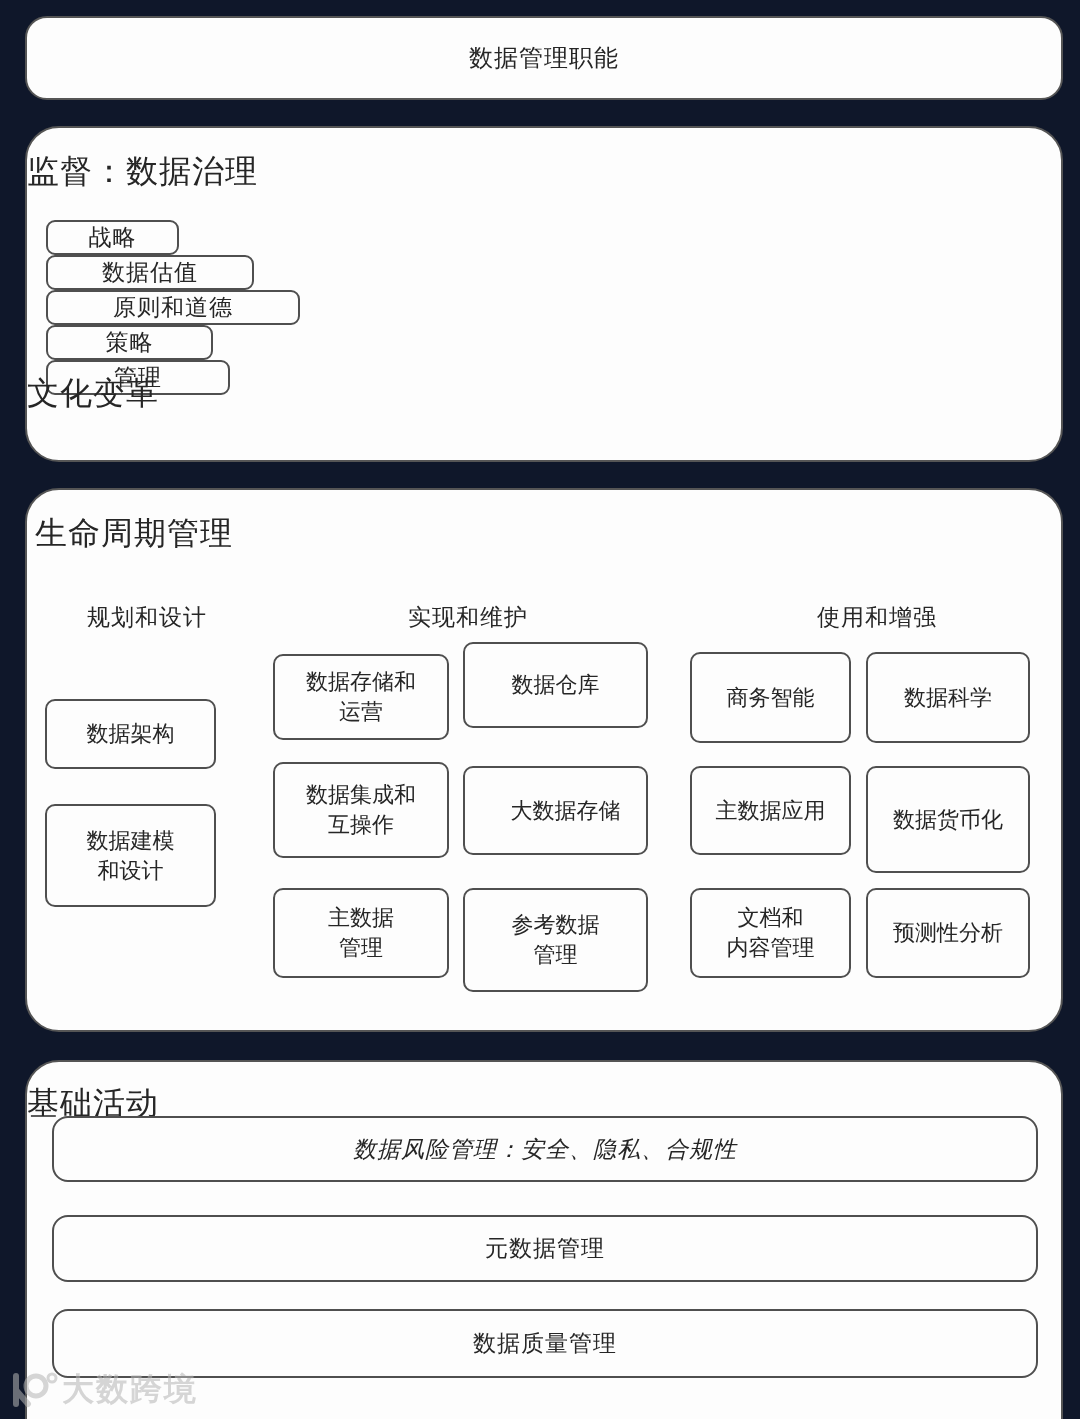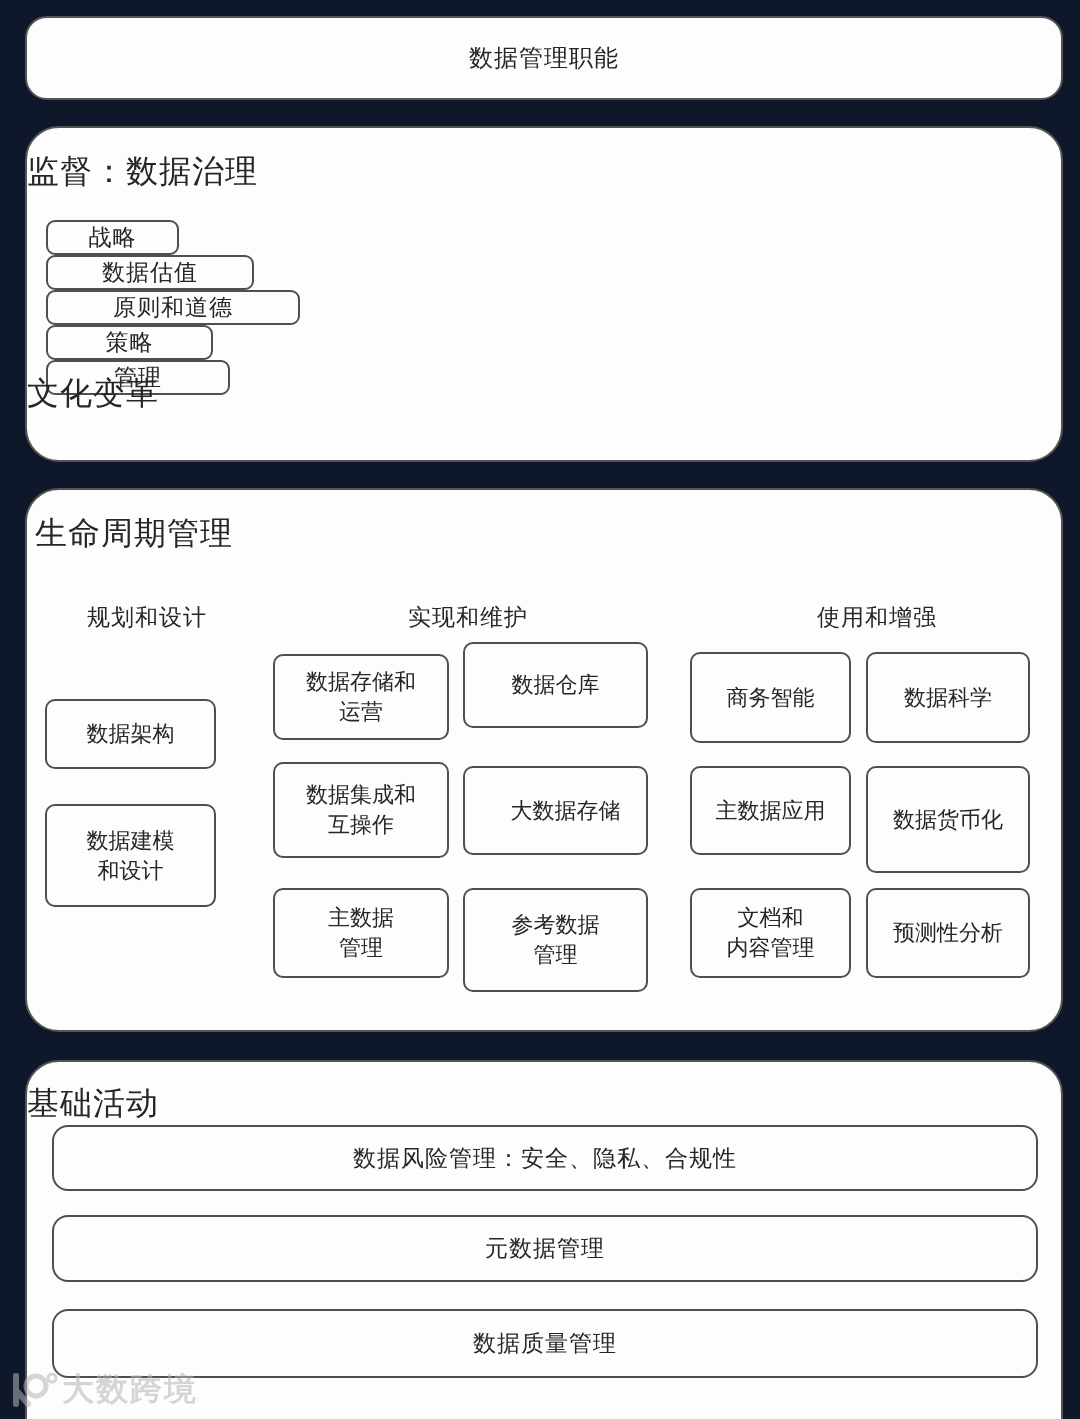--- a/index.html
+++ b/index.html
@@ -70,21 +70,21 @@
   .b-r5{left:663px;top:398px;width:161px;height:90px;border-radius:10px;}
   .b-r6{left:839px;top:398px;width:164px;height:90px;border-radius:10px;}
   
   #box-found{left:25px;top:1060px;width:1038px;height:400px;border-radius:34px;padding-left:24px;}
   .found-title{top:20px;}
   .bar{
     position:absolute;left:25px;width:986px;
     background:#fdfdfd;border:2px solid #4f4f4f;border-radius:16px;
     box-sizing:border-box;display:flex;align-items:center;justify-content:center;
     font-size:23px;letter-spacing:1px;}
-  .bar1{top:63px;height:66px;}
+  .bar1{top:54px;height:66px;font-style:italic;}
   .bar2{top:153px;height:67px;}
   .bar3{top:247px;height:69px;}
   
   .watermark{
     position:absolute;left:6px;top:1366px;height:48px;
     display:flex;align-items:center;gap:0;
     opacity:0.55;color:#a9a9a9;
   }
   .wm-logo{width:56px;height:44px;}
   .wm-text{

